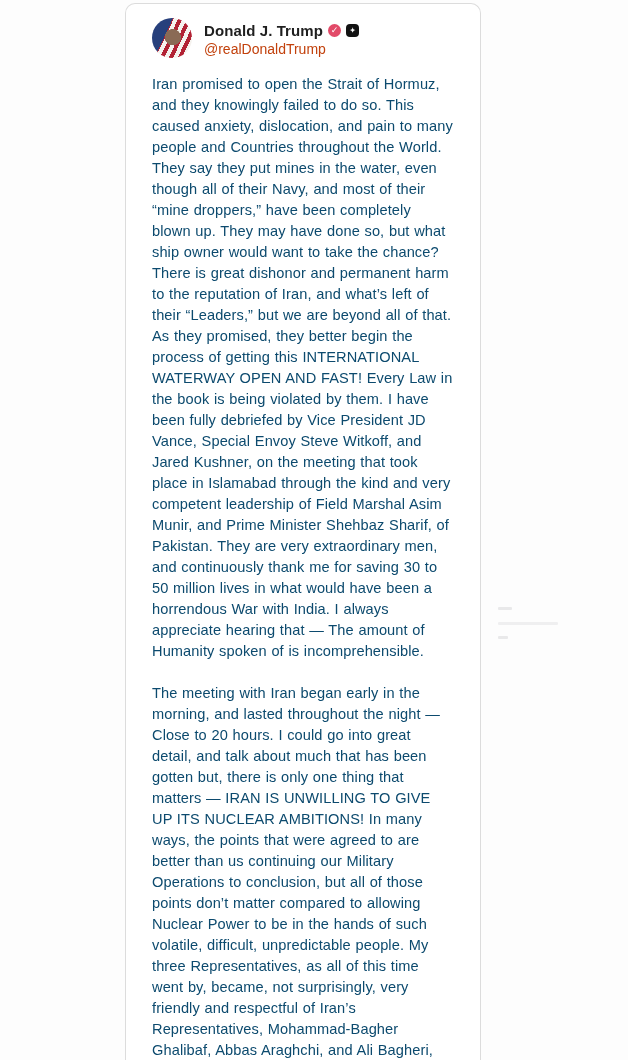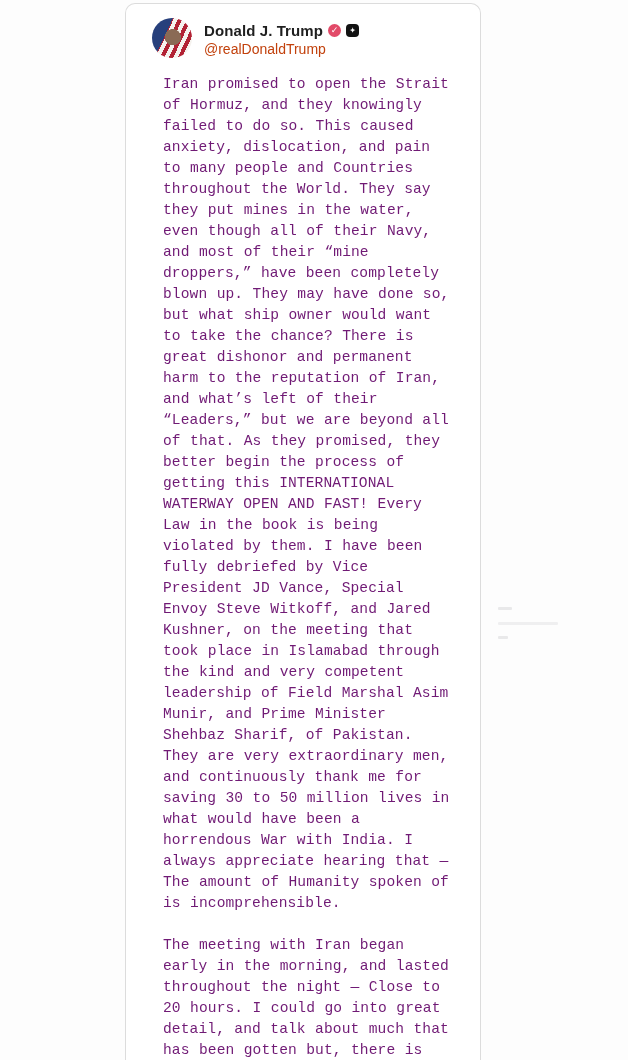--- a/index.html
+++ b/index.html
@@ -31,22 +31,22 @@
     font-size:9px;line-height:13px;text-align:center;display:inline-block;flex:0 0 auto;
   }
   .badge-black{
     width:13px;height:13px;border-radius:4px;background:#121212;color:#fff;
     font-size:8px;line-height:13px;text-align:center;display:inline-block;flex:0 0 auto;
   }
   .handle{font-size:14px;color:#c2410c;margin-top:2px;}
   
   .body-text{margin-top:16px;}
   .body-text p{
-    margin:0 0 21px 11px;font-size:14.6px;line-height:21px;color:#701a75;
-    letter-spacing:.1px;word-spacing:.5px;font-family:Liberation Mono, monospace;
+    margin:0 0 21px 0;font-size:14.6px;line-height:21px;color:#0c4a6e;
+    letter-spacing:.1px;word-spacing:.5px;
   }
   
   .artifact{position:absolute;background:#e9e9ea;border-radius:1px;}
   .a1{left:498px;top:607px;width:14px;height:3px;}
   .a2{left:498px;top:622px;width:60px;height:3px;background:#efeff0;}
   .a3{left:498px;top:636px;width:10px;height:3px;}
 </style>
 </head>
 <body>
 

